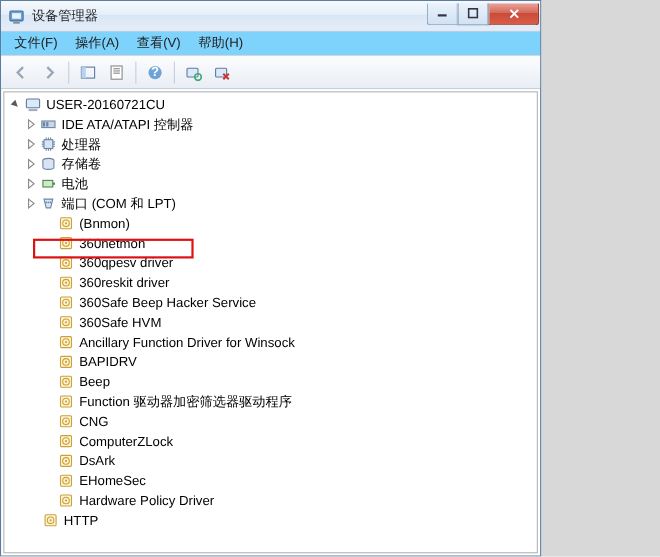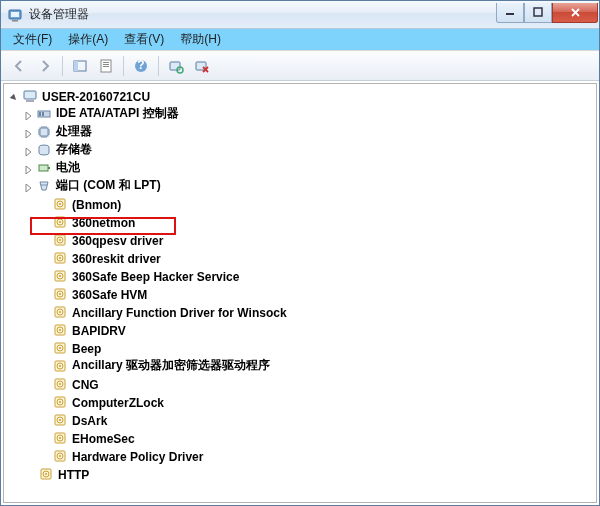--- a/index.html
+++ b/index.html
@@ -1,35 +1,35 @@
 <!DOCTYPE html>
 <html><head>
 <meta charset="utf-8">
 <style>
 * { margin: 0; padding: 0; box-sizing: border-box; font-family: "Microsoft YaHei", "Segoe UI", Tahoma, sans-serif; font-size: 12px; }
 body { background: #d8d8d8; width: 600px; height: 506px; overflow: hidden; }
-.window { width: 600px; height: 506px; background: #fff; border: 1px solid #5a7ca0; display: flex; flex-direction: column; }
+.window { width: 492px; height: 506px; background: #fff; border: 1px solid #5a7ca0; display: flex; flex-direction: column; }
 .titlebar { height: 28px; background: linear-gradient(to bottom, #f5f9fd 0%, #e6eef8 45%, #d9e6f4 46%, #e4edf8 100%); display: flex; align-items: center; padding: 0 0 0 6px; border-bottom: 1px solid #b7c9de; }
 .titlebar .ticon { width: 16px; height: 16px; margin-right: 6px; display: flex; align-items: center; justify-content: center; }
 .titlebar .title { flex: 1; color: #222; }
 .winbtns { display: flex; height: 20px; margin-top: -4px; margin-right: 1px; }
 .winbtn { width: 28px; height: 20px; border: 1px solid #8fa9c6; border-top: none; background: linear-gradient(to bottom, #eaf2fb, #d2e2f2); display: flex; align-items: center; justify-content: center; color: #334; }
 .winbtn.min { border-radius: 0 0 0 3px; }
 .winbtn.close { width: 46px; background: linear-gradient(to bottom, #e9a39a, #d6695a 45%, #c84a37 46%, #d95c48); border-color: #a03a2c; color: #fff; border-radius: 0 0 3px 0; }
 .winbtn svg { display: block; }
 .menubar { height: 22px; background: #7dd3fc; border-bottom: 1px solid #d7d7d7; display: flex; align-items: center; padding: 0 4px; }
 .menuitem { padding: 2px 8px; color: #222; cursor: default; }
 .toolbar { height: 30px; background: linear-gradient(to bottom, #fbfcfe, #e9eef5); border-bottom: 1px solid #c7cfdb; display: flex; align-items: center; padding: 0 6px; gap: 2px; }
 .tbtn { width: 24px; height: 24px; display: flex; align-items: center; justify-content: center; border: 1px solid transparent; border-radius: 2px; }
 .tbtn svg { display: block; }
 .tsep { width: 1px; height: 20px; background: #c7cfdb; margin: 0 3px; }
 .content { flex: 1; background: #fff; border: 1px solid #b3b3b3; margin: 2px; overflow: auto; position: relative; }
 .tree { padding: 2px 0 6px 0; }
 .node { white-space: nowrap; }
-.row { display: flex; align-items: flex-end; height: 18px; padding-left: 4px; font-weight: bold; }
+.row { display: flex; align-items: center; height: 18px; padding-left: 4px; }
 .indent { display: inline-block; }
 .toggle { width: 12px; height: 12px; display: inline-flex; align-items: center; justify-content: center; color: #6a6a6a; margin-right: 2px; }
 .toggle svg { display: block; }
 .nicon { width: 16px; height: 16px; margin-right: 4px; display: inline-flex; align-items: center; justify-content: center; }
 .label { color: #000; }
 .hlbox { position: absolute; border: 2px solid #d11; pointer-events: none; }
 .icon-computer svg, .icon-category svg, .icon-driver svg { display: block; }
 
 
 .content::-webkit-scrollbar { width: 16px; }
@@ -337,21 +337,21 @@
               <div class="row">
                 <span class="indent" style="width:30px"></span>
                 <span class="toggle" style="width:12px"></span>
                 <span class="nicon">
                   <svg width="16" height="16">
                     <rect x="3" y="3" width="10" height="10" rx="1" fill="#fff3d6" stroke="#c9a23a"></rect>
                     <circle cx="8" cy="8" r="3" fill="none" stroke="#c9a23a"></circle>
                     <circle cx="8" cy="8" r="1" fill="#c9a23a"></circle>
                   </svg>
                 </span>
-                <span class="label">Ancillary 驱动器加密筛选器驱动程序</span>
+                <span class="label">Function 驱动器加密筛选器驱动程序</span>
               </div>
               <div class="row">
                 <span class="indent" style="width:30px"></span>
                 <span class="toggle" style="width:12px"></span>
                 <span class="nicon">
                   <svg width="16" height="16">
                     <rect x="3" y="3" width="10" height="10" rx="1" fill="#fff3d6" stroke="#c9a23a"></rect>
                     <circle cx="8" cy="8" r="3" fill="none" stroke="#c9a23a"></circle>
                     <circle cx="8" cy="8" r="1" fill="#c9a23a"></circle>
                   </svg>

